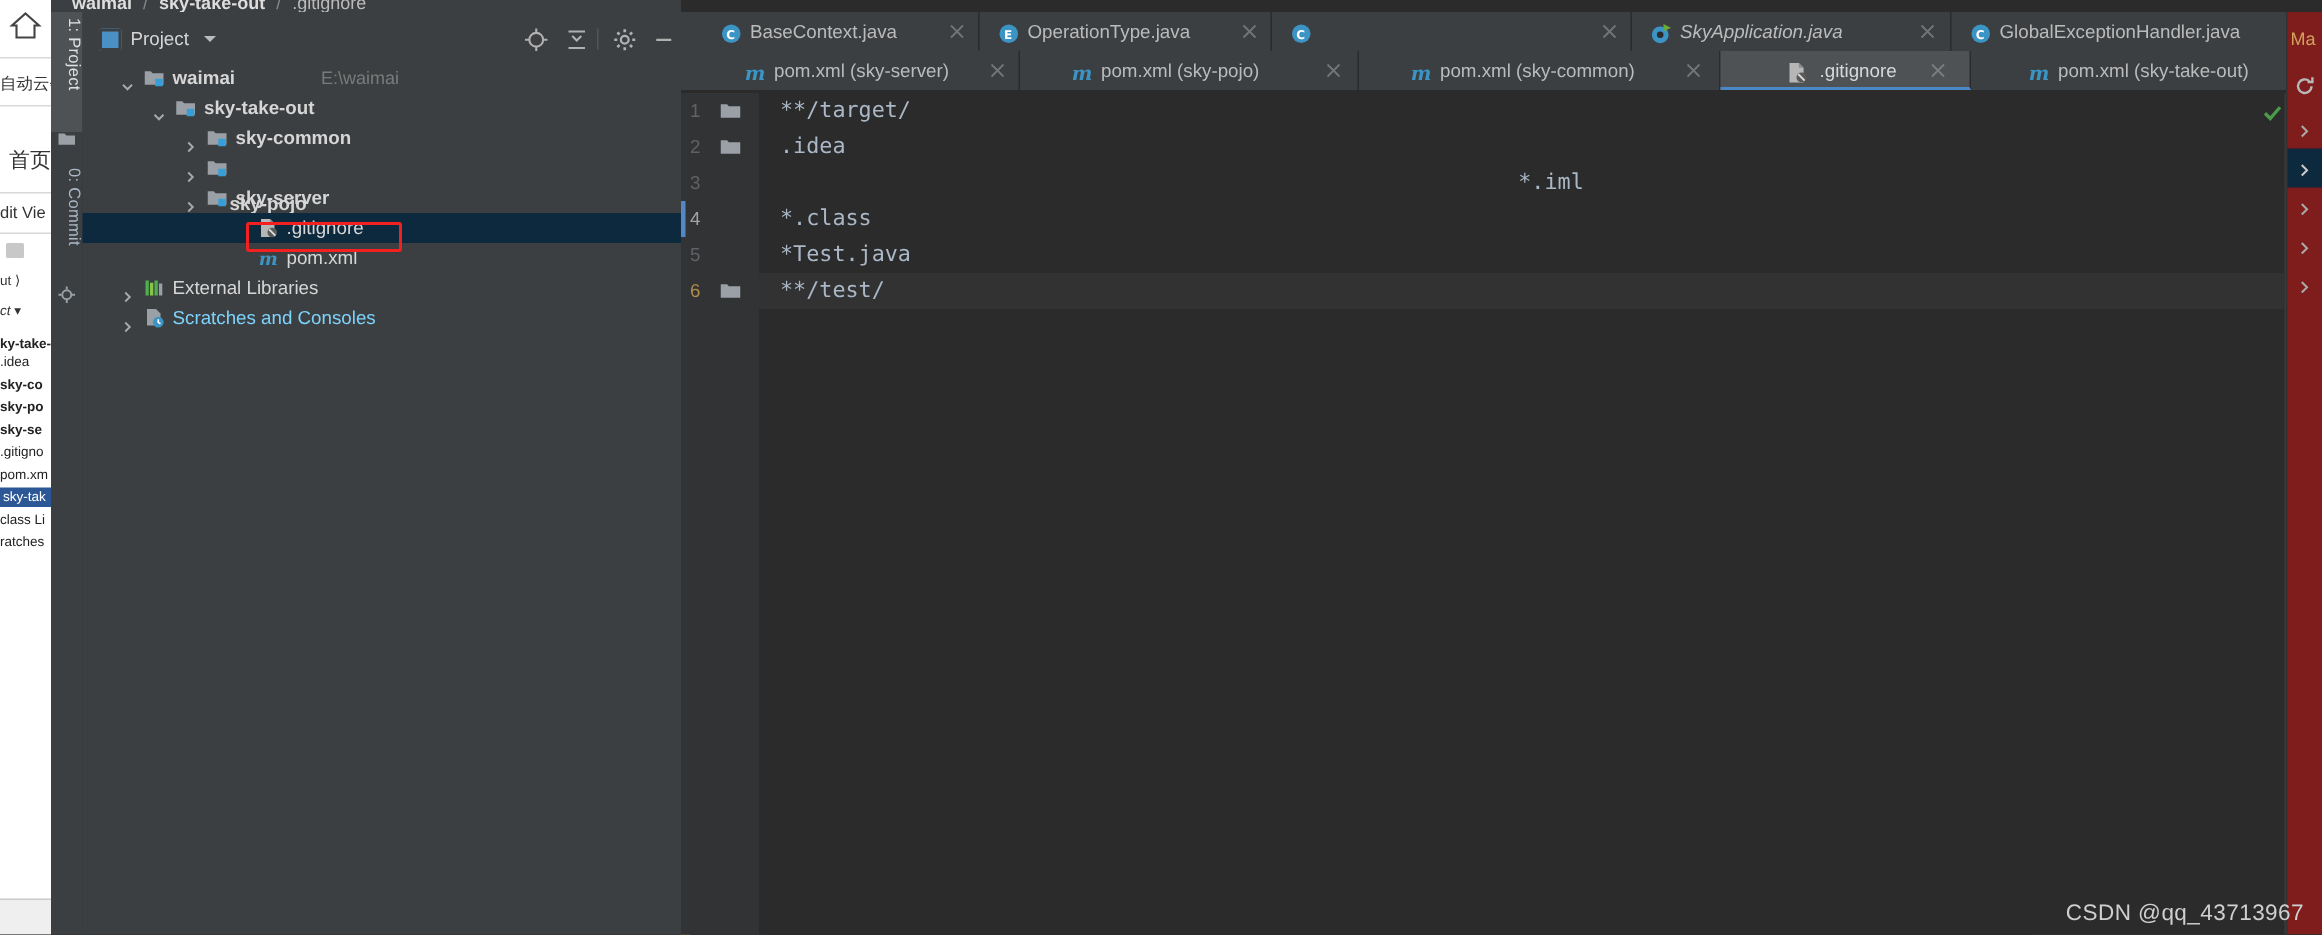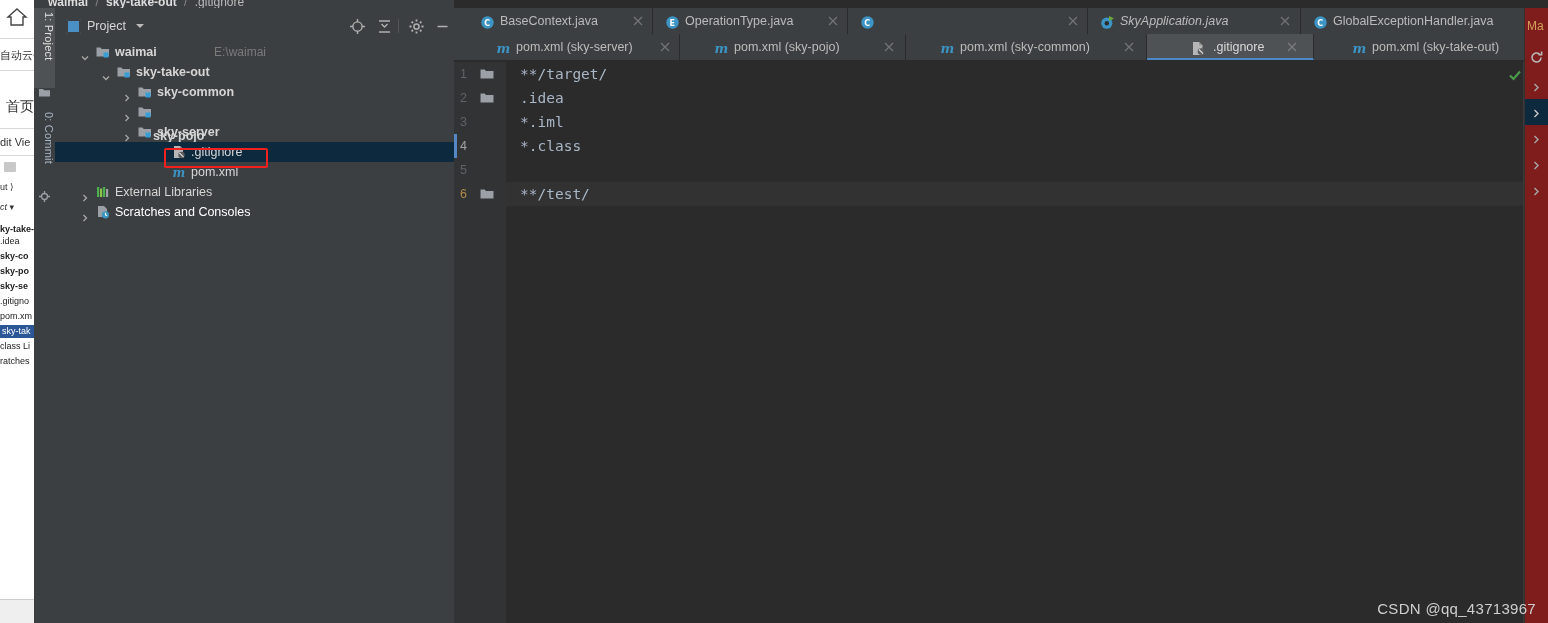--- a/index.html
+++ b/index.html
@@ -374,21 +374,21 @@
                 <path d="M2.5 1 L5.5 4 L2.5 7" fill="none" stroke="#a8a8a8" stroke-width="1.3"></path>
               </svg>
           </span>
           <span class="ficon" style="left:41px;">
             <svg width="14" height="14" viewBox="0 0 14 14">
                 <path d="M2 1 h6 l3 3 v8 H2 Z" fill="#9aa0a6"></path>
                 <circle cx="9.5" cy="9.8" r="3.6" fill="#3b94c4"></circle>
                 <path d="M9.5 7.8 v2.1 l1.5 .9" stroke="#fff" stroke-width="1.1" fill="none"></path>
               </svg>
           </span>
-          <span class="lbl" style="left:60px;color:#ffffff;">Scratches and Consoles</span>
+          <span class="lbl" style="left:60px;color:#7dd3fc;">Scratches and Consoles</span>
         </div>
 
       </div>
 
       <div class="redbox"></div>
     </div>
 
     <div class="edit">
 
       <div class="tabrow r1">
@@ -570,22 +570,23 @@
         <div class="fold" style="top:126px;">
           <svg width="14" height="12" viewBox="0 0 14 12">
               <path d="M0.5 1.5 h4.2 l1.2 1.4 H13.5 v7.6 H0.5 Z" fill="#9aa0a6"></path>
             </svg>
         </div>
       </div>
 
       <div class="code">
         <div class="cline" style="top:0;">**/target/</div>
         <div class="cline" style="top:24px;">.idea</div>
-        <div class="cline" style="top:48px;">*.iml</div>
+        <div class="cline" style="top:48px;text-align:center;">*.iml</div>
         <div class="cline" style="top:72px;">*.class</div>
+        <div class="cline" style="top:96px;">*Test.java</div>
         <div class="cline hl" style="top:120px;">**/test/</div>
       </div>
 
 
       <div class="inspect">
         <svg width="14" height="14" viewBox="0 0 14 14">
             <path d="M2 7.5 L5.5 11 L12 3.5" fill="none" stroke="#4a9c4a" stroke-width="2.2"></path>
           </svg>
       </div>
 

